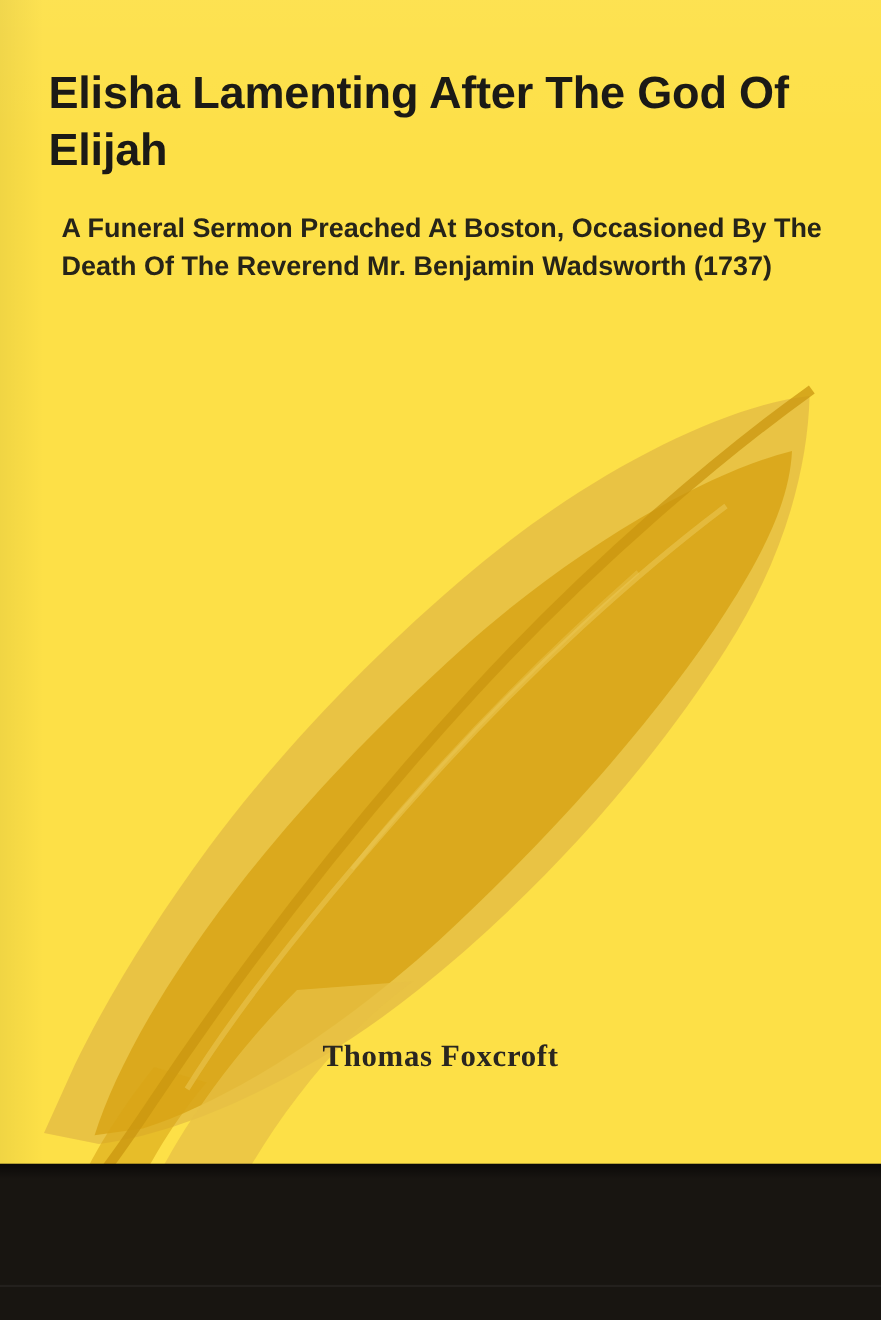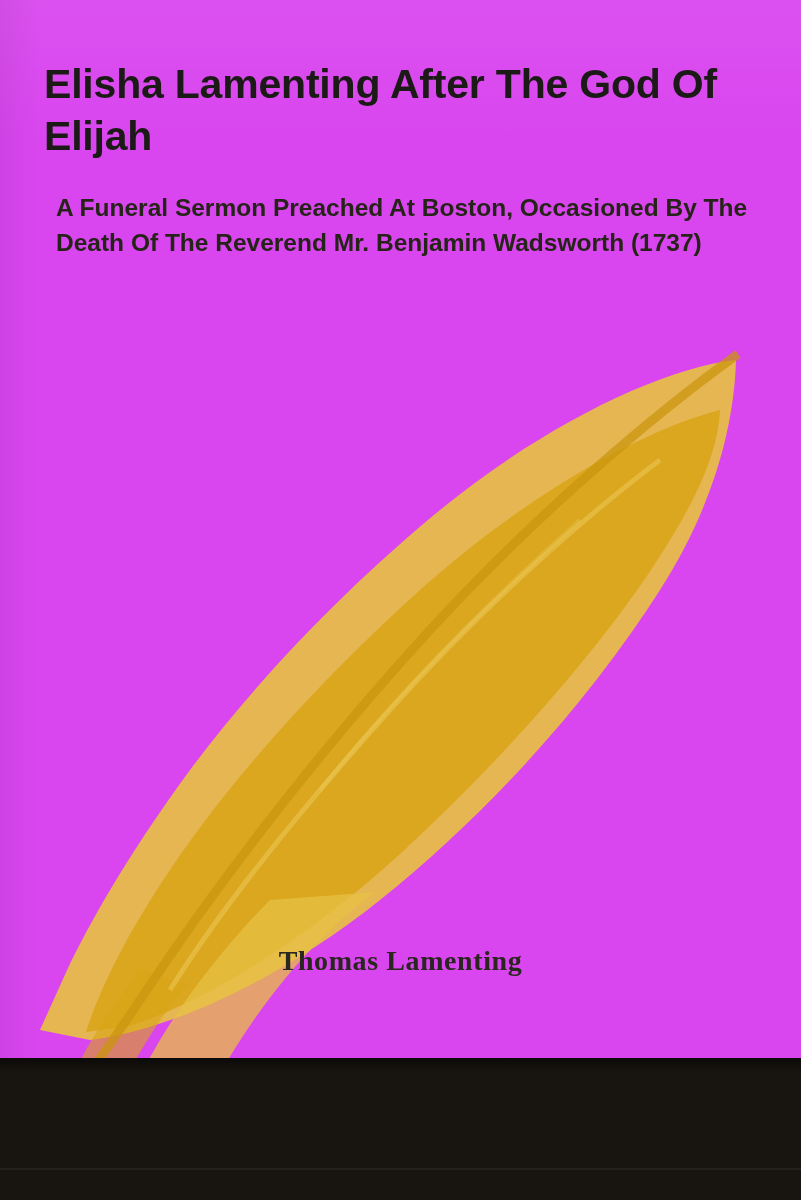--- a/index.html
+++ b/index.html
@@ -11,21 +11,21 @@
     width: 801px;
     height: 1200px;
     overflow: hidden;
     font-family: "Liberation Sans", sans-serif;
   }
 
   .cover {
     position: relative;
     width: 801px;
     height: 1200px;
-    background: #d946ef;
+    background: #fde047;
     overflow: hidden;
   }
 
   
   .cover-shade {
     position: absolute;
     inset: 0;
     background:
       linear-gradient(to right, rgba(0,0,0,0.05) 0px, rgba(0,0,0,0.0) 40px),
       linear-gradient(to bottom, rgba(255,255,255,0.06) 0px, rgba(255,255,255,0.0) 140px);
@@ -129,20 +129,20 @@
 
     <path d="M640 120 C560 180 460 270 370 370 C280 470 200 570 150 650" fill="none" stroke="#edcb5c" stroke-width="5" opacity="0.5"></path>
     <path d="M560 180 C470 260 380 350 300 450" fill="none" stroke="#edcb5c" stroke-width="4" opacity="0.35"></path>
   </svg>
 
   <div class="text-block">
     <h1 class="title">Elisha Lamenting After The God Of Elijah</h1>
     <p class="subtitle">A Funeral Sermon Preached At Boston, Occasioned By The Death Of The Reverend Mr. Benjamin Wadsworth (1737)</p>
   </div>
 
-  <div class="author">Thomas Lamenting</div>
+  <div class="author">Thomas Foxcroft</div>
 
   <div class="bottom-band">
     <div class="bottom-band-inner"></div>
     <div class="band-sheen"></div>
   </div>
 
 </div>
 
 </body></html>

